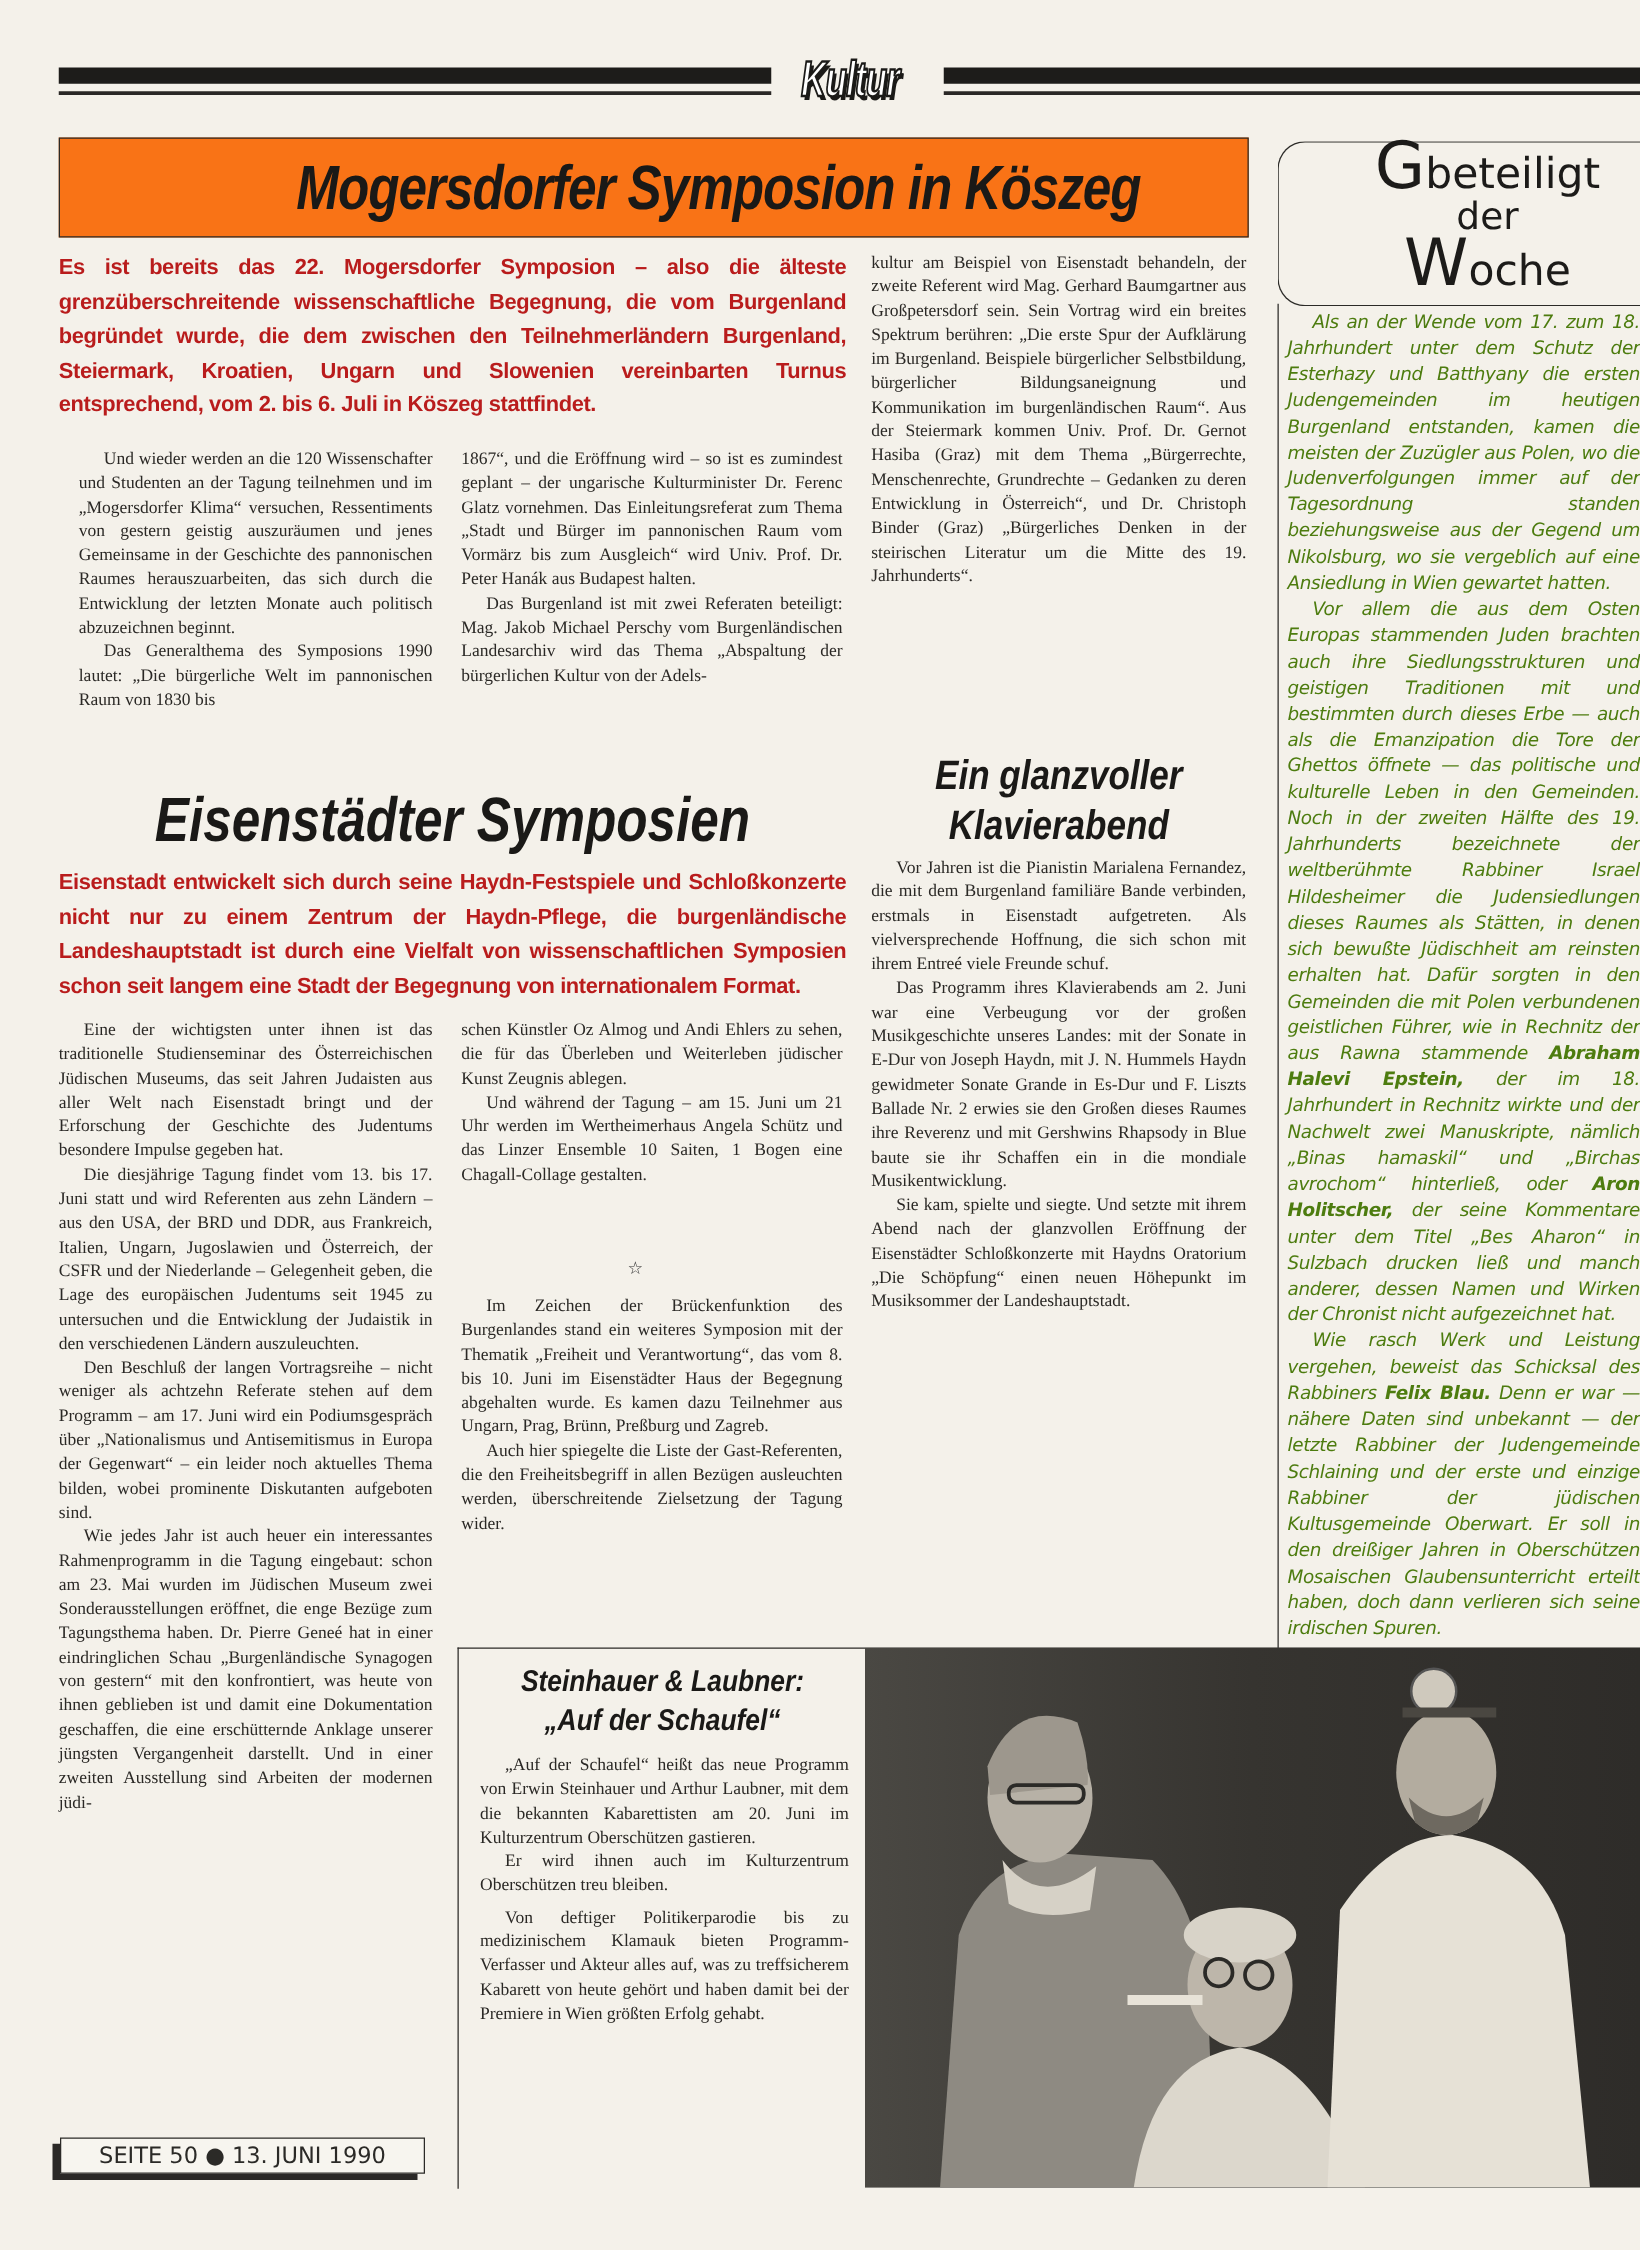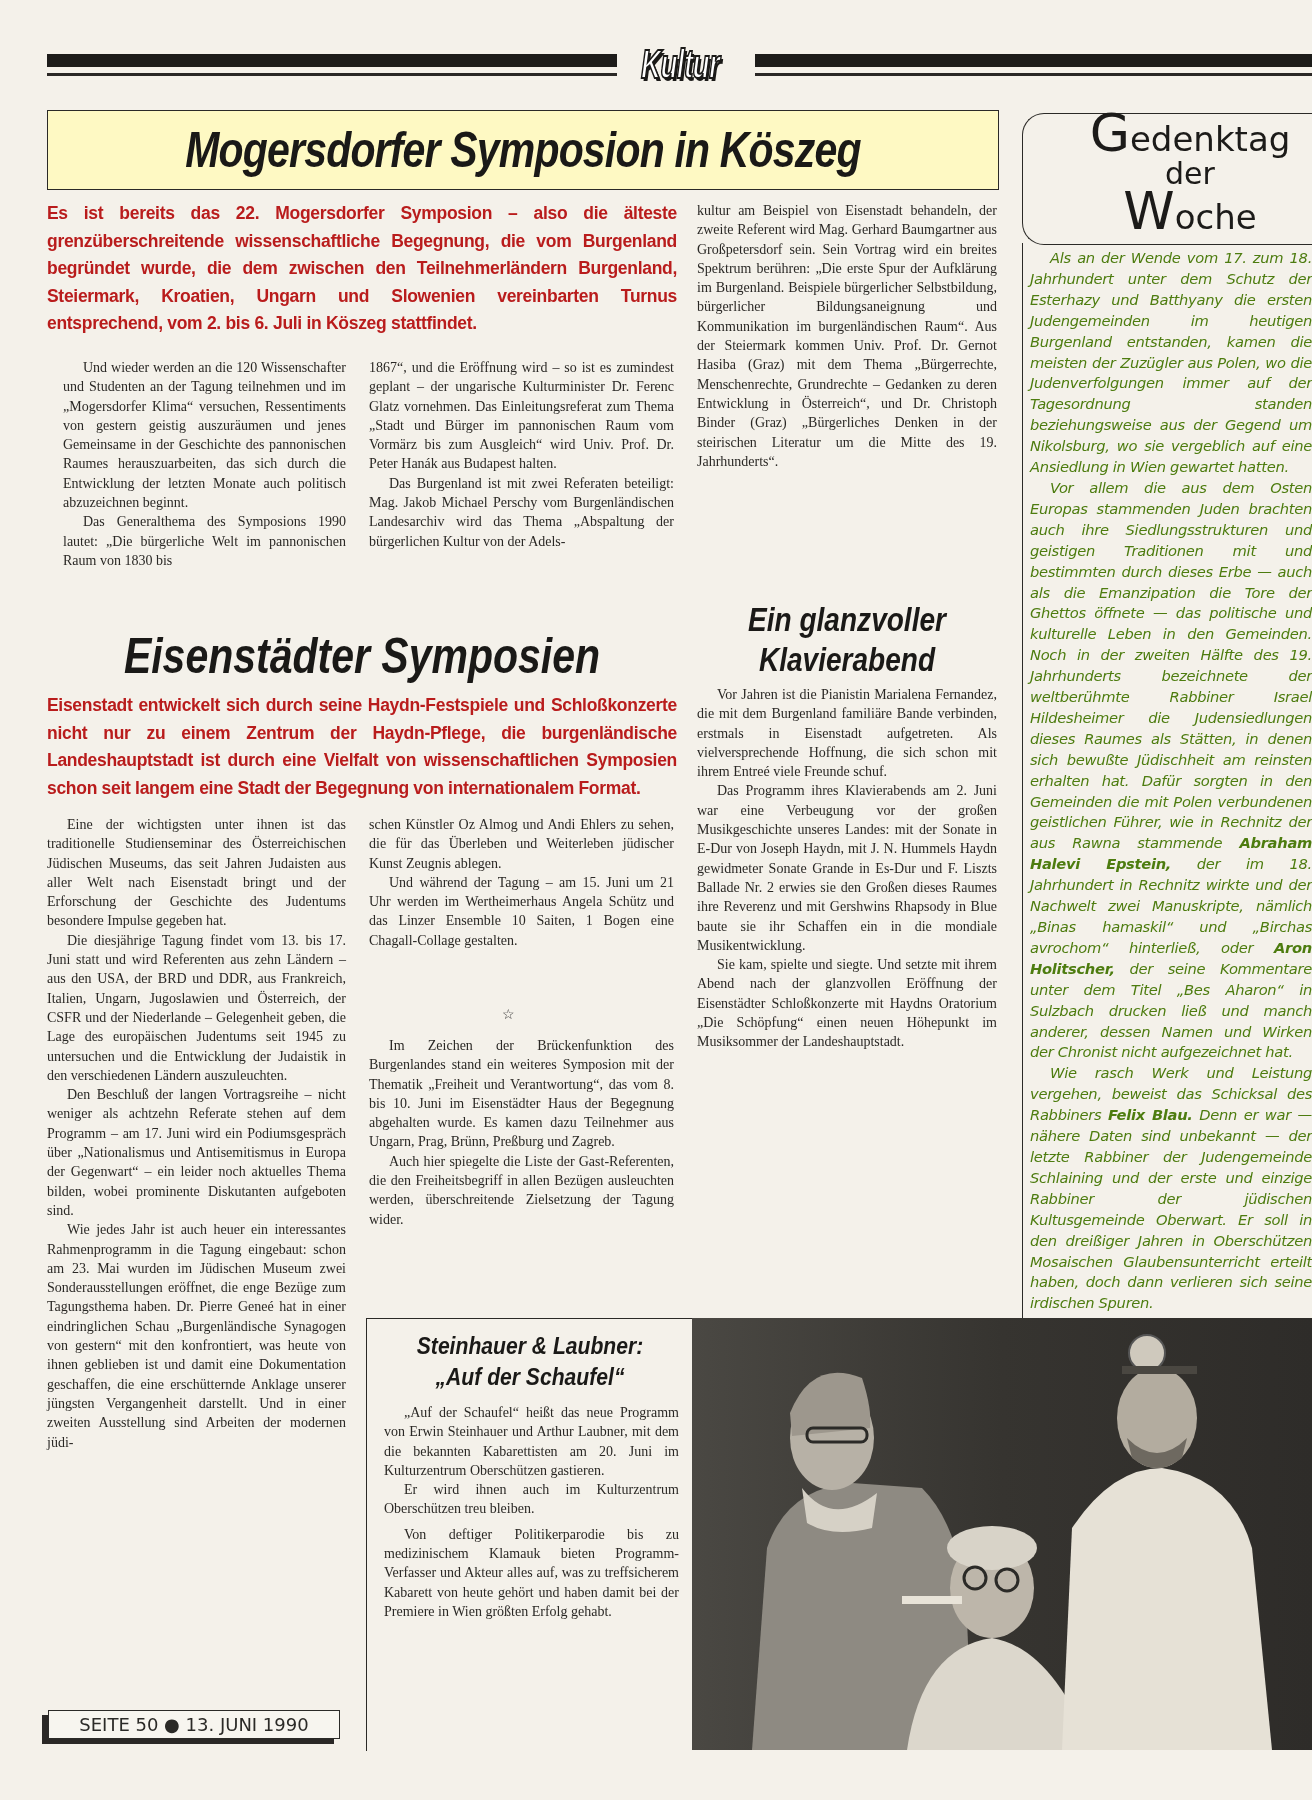--- a/index.html
+++ b/index.html
@@ -2,21 +2,21 @@
 <html><head>
 <meta charset="utf-8">
 <style>
   html,body{margin:0;padding:0;}
   body{width:1312px;height:1800px;background:#f4f1ea;position:relative;overflow:hidden;color:#1f1d1a;font-family:"Liberation Serif",serif;}
   
   .band-thick{position:absolute;height:13px;background:#1d1c1a;top:54px;}
   .band-thin{position:absolute;height:3px;background:#2a2826;top:73px;}
   .kultur{position:absolute;left:620px;top:40px;width:120px;height:50px;text-align:center;font-family:"Liberation Sans",sans-serif;font-weight:bold;font-style:italic;font-size:40px;letter-spacing:-1px;color:#fff;-webkit-text-stroke:2px #1b1a18;text-shadow:3px 3px 0 #1b1a18;line-height:48px;transform:scaleX(0.7);}
   
-  .title-box{position:absolute;left:47px;top:110px;width:950px;height:78px;border:1.5px solid #2b2a27;background:#fef9c3;text-align:center;}
+  .title-box{position:absolute;left:47px;top:110px;width:950px;height:78px;border:1.5px solid #2b2a27;background:#f97316;text-align:right;}
   .title-box h1{margin:0;font-family:"Liberation Sans",sans-serif;font-style:italic;font-weight:bold;font-size:50px;line-height:78px;letter-spacing:-1px;transform:scaleX(0.82);color:#1a1917;}
   .lead{position:absolute;font-family:"Liberation Sans",sans-serif;font-weight:bold;font-size:17.5px;line-height:27.5px;text-align:justify;color:#b91c1c;letter-spacing:-0.3px;}
   .col{position:absolute;font-family:"Liberation Serif",serif;font-size:14px;line-height:19.3px;text-align:justify;color:#2a2825;hyphens:manual;}
   .col p{margin:0;text-indent:20px;}
   .col p.noind{text-indent:0;}
   .h2{position:absolute;font-family:"Liberation Sans",sans-serif;font-weight:bold;font-style:italic;color:#1a1917;text-align:center;}
   
   .ged-frame{position:absolute;left:1022px;top:113px;width:300px;height:130px;border:1.5px solid #2b2a27;border-right:none;border-radius:22px 0 0 22px;}
   .ged-title{position:absolute;left:1060px;top:113px;width:260px;text-align:center;font-family:"DejaVu Sans",sans-serif;font-weight:normal;color:#1c1b19;line-height:1;}
   .ged-body{position:absolute;left:1022px;top:243px;width:300px;height:1087px;border-left:1.5px solid #2b2a27;border-bottom:1.5px solid #2b2a27;}
@@ -79,21 +79,21 @@
   <div>Klavierabend</div>
 </div>
 <div class="col" style="left:697px;top:685px;width:300px;">
   <p>Vor Jahren ist die Pianistin Marialena Fernandez, die mit dem Burgenland familiäre Bande verbinden, erstmals in Eisenstadt aufgetreten. Als vielversprechende Hoffnung, die sich schon mit ihrem Entreé viele Freunde schuf.</p>
   <p>Das Programm ihres Klavierabends am 2. Juni war eine Verbeugung vor der großen Musikgeschichte unseres Landes: mit der Sonate in E-Dur von Joseph Haydn, mit J. N. Hummels Haydn gewidmeter Sonate Grande in Es-Dur und F. Liszts Ballade Nr. 2 erwies sie den Großen dieses Raumes ihre Reverenz und mit Gershwins Rhapsody in Blue baute sie ihr Schaffen ein in die mondiale Musikentwicklung.</p>
   <p>Sie kam, spielte und siegte. Und setzte mit ihrem Abend nach der glanzvollen Eröffnung der Eisenstädter Schloßkonzerte mit Haydns Oratorium „Die Schöpfung“ einen neuen Höhepunkt im Musiksommer der Landeshauptstadt.</p>
 </div>
 
 <div class="ged-frame"></div>
 <div class="ged-title">
-  <div style="font-size:34px;line-height:40px;"><span style="font-size:52px;">G</span><span>edenktag</span></div>
+  <div style="font-size:34px;line-height:40px;"><span style="font-size:52px;">G</span><span>beteiligt</span></div>
   <div style="font-size:30px;line-height:30px;">der</div>
   <div style="font-size:34px;line-height:44px;"><span style="font-size:52px;">W</span><span>oche</span></div>
 </div>
 <div class="ged-body"></div>
 <div class="ged-text">
   <p>Als an der Wende vom 17. zum 18. Jahrhundert unter dem Schutz der Esterhazy und Batthyany die ersten Judengemeinden im heutigen Burgenland entstanden, kamen die meisten der Zuzügler aus Polen, wo die Judenverfolgungen immer auf der Tagesordnung standen beziehungsweise aus der Gegend um Nikolsburg, wo sie vergeblich auf eine Ansiedlung in Wien gewartet hatten.</p>
   <p><span>Vor allem die aus dem Osten Europas stammenden Juden brachten auch ihre Siedlungsstrukturen und geistigen Traditionen mit und bestimmten durch dieses Erbe — auch als die Emanzipation die Tore der Ghettos öffnete — das politische und kulturelle Leben in den Gemeinden. Noch in der zweiten Hälfte des 19. Jahrhunderts bezeichnete der weltberühmte Rabbiner Israel Hildesheimer die Judensiedlungen dieses Raumes als Stätten, in denen sich bewußte Jüdischheit am reinsten erhalten hat. Dafür sorgten in den Gemeinden die mit Polen verbundenen geistlichen Führer, wie in Rechnitz der aus Rawna stammende </span><b>Abraham Halevi Epstein,</b><span> der im 18. Jahrhundert in Rechnitz wirkte und der Nachwelt zwei Manuskripte, nämlich „Binas hamaskil“ und „Birchas avrochom“ hinterließ, oder </span><b>Aron Holitscher,</b><span> der seine Kommentare unter dem Titel „Bes Aharon“ in Sulzbach drucken ließ und manch anderer, dessen Namen und Wirken der Chronist nicht aufgezeichnet hat.</span></p>
   <p><span>Wie rasch Werk und Leistung vergehen, beweist das Schicksal des Rabbiners </span><b>Felix Blau.</b><span> Denn er war — nähere Daten sind unbekannt — der letzte Rabbiner der Judengemeinde Schlaining und der erste und einzige Rabbiner der jüdischen Kultusgemeinde Oberwart. Er soll in den dreißiger Jahren in Oberschützen Mosaischen Glaubensunterricht erteilt haben, doch dann verlieren sich seine irdischen Spuren.</span></p>
 </div>
 

